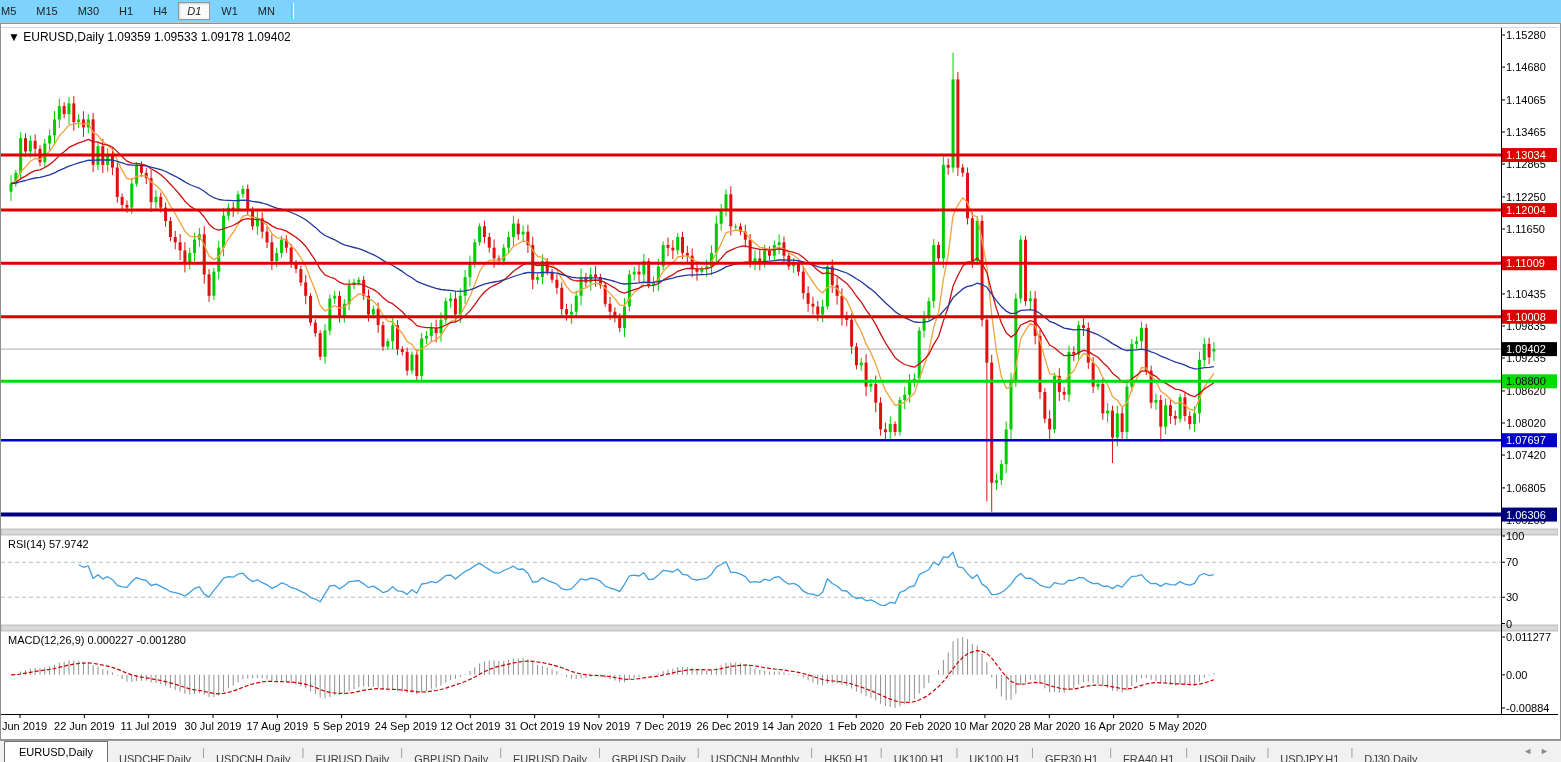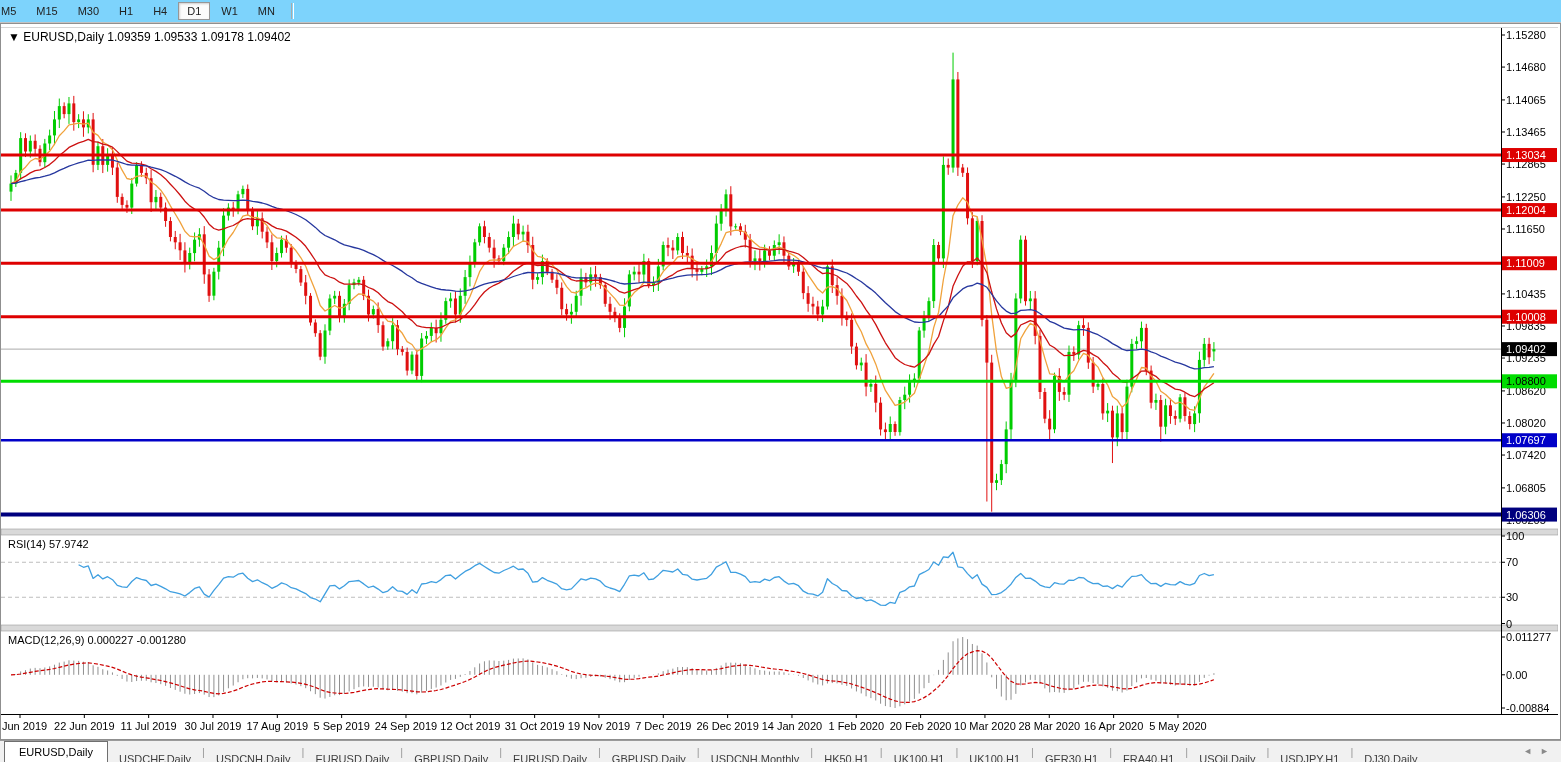--- a/index.html
+++ b/index.html
@@ -1,20 +1,20 @@
 <!DOCTYPE html>
 <html><head>
 <meta charset="utf-8">
 <style>
   html,body{margin:0;padding:0;width:1561px;height:762px;overflow:hidden;
     background:#ececec;font-family:"Liberation Sans",sans-serif;}
   .toolbar{position:absolute;left:0;top:0;width:1561px;height:22px;background:#7dd3fc;
     border-bottom:1px solid #c3c3c3;display:flex;align-items:center;overflow:hidden;}
   .tf{font-size:11px;color:#222;padding:2px 8px;margin:0 1px;border:1px solid transparent;}
-  .tf.active{background:#fbfbfb;border:1px solid #969696;box-shadow:inset 1px 1px 2px rgba(0,0,0,.18);}
+  .tf.active{background:#fbfbfb;border:1px solid #969696;box-shadow:inset 1px 1px 2px rgba(0,0,0,.18);font-style:italic;}
   .tb-sep{width:1px;height:16px;border-left:1px solid #aaa;border-right:1px solid #fff;margin:0 6px;}
   .chart-window{position:absolute;left:0;top:23px;width:1559px;height:715px;background:#ffffff;
     border:1px solid #8f8f8f;}
   .chart-window svg{display:block;font-family:"Liberation Sans",sans-serif;}
   .tabbar{position:absolute;left:0;top:740px;width:1561px;height:22px;background:#f1f1f1;
     border-top:1px solid #9a9a9a;display:flex;align-items:stretch;font-size:11px;color:#3d3d3d;}
   .tab{padding:12px 11px 3px;white-space:nowrap;}
   .tab.active{background:#fff;border:1px solid #6f6f6f;border-bottom:none;margin-left:4px;
     padding:4px 14px 3px;color:#000;}
   .tab-sep{color:#999;align-self:center;}

